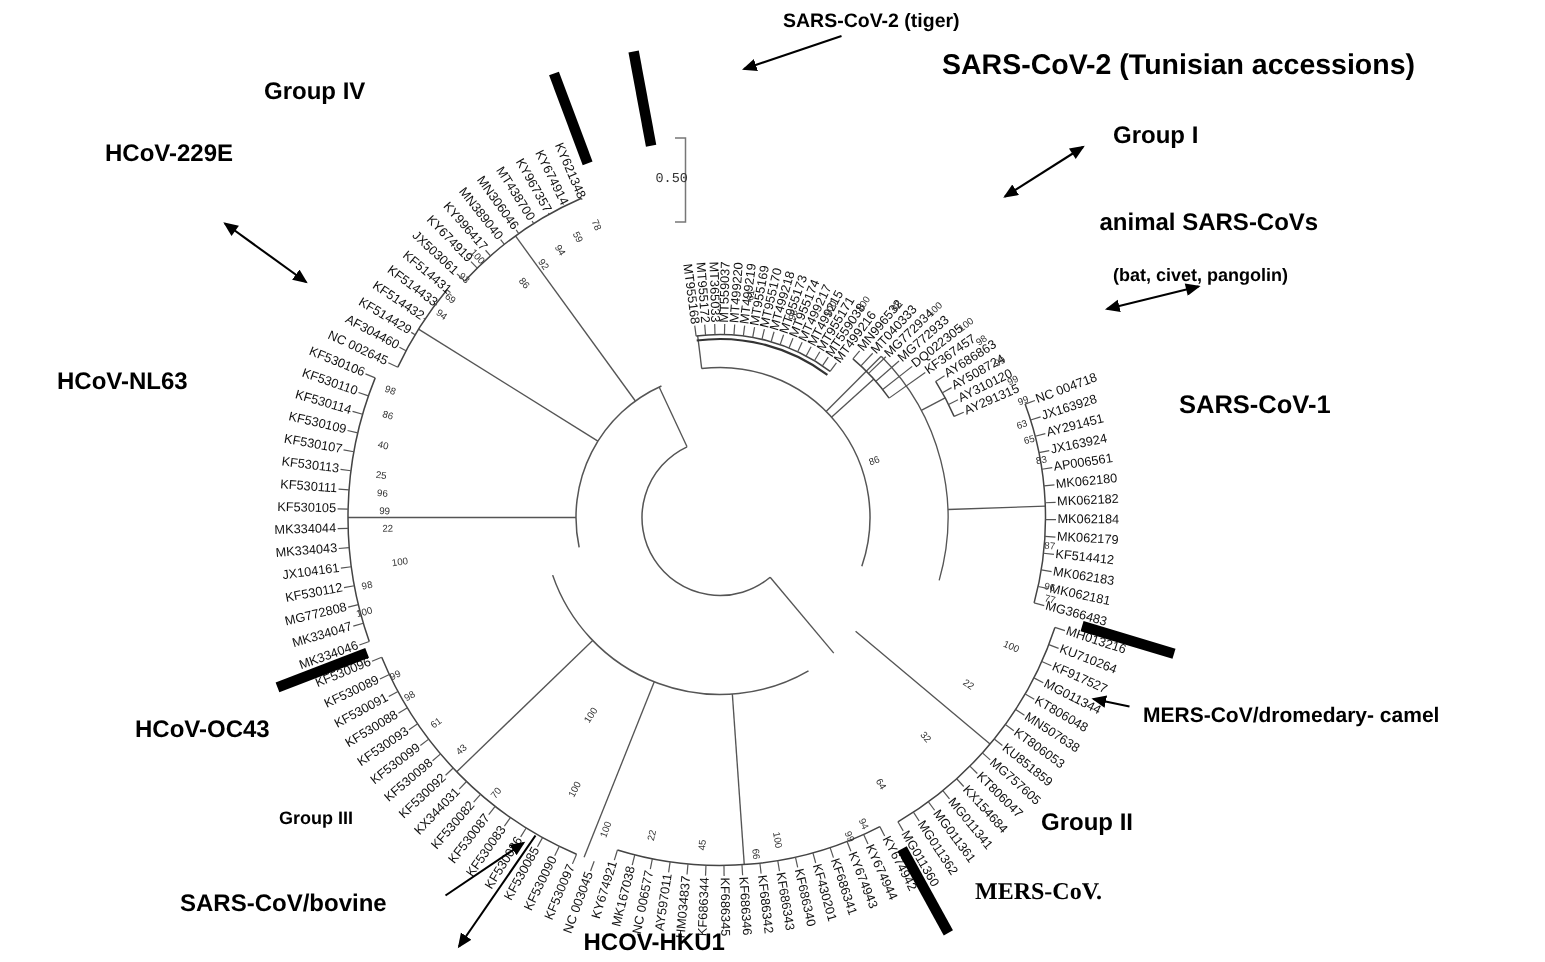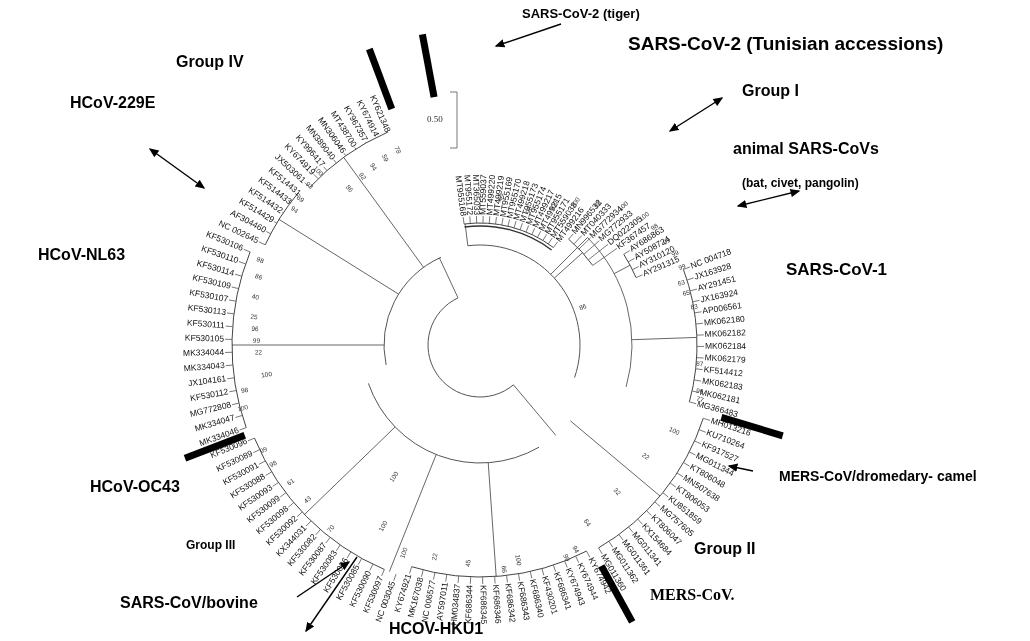--- a/index.html
+++ b/index.html
@@ -6,22 +6,22 @@
   #figure{
     position:relative;width:1030px;height:641px;background:#ffffff;overflow:hidden;
     font-family:"Liberation Sans", sans-serif;
   }
   svg{position:absolute;left:0;top:0;}
   .annot{
     position:absolute;color:#000;font-weight:bold;white-space:nowrap;
     font-family:"Liberation Sans", sans-serif;
   }
   .scale-label{
-    position:absolute;left:427px;top:114px;font-size:9px;color:#333;font-weight:normal;
-    font-family:Liberation Serif, serif;
+    position:absolute;left:437px;top:114px;font-size:9px;color:#333;font-weight:normal;
+    font-family:Liberation Mono, monospace;
   }
 </style>
 </head>
 <body>
 
 <div id="figure">
   <svg id="tree" width="1030" height="641" viewBox="0 0 1030 641">
       <defs>
         <marker id="ah" markerWidth="8" markerHeight="8" refX="6" refY="3" orient="auto">
           <path d="M0,0 L7,3 L0,6 Z" fill="#000"></path>
@@ -364,21 +364,21 @@
       <line x1="297" y1="597" x2="349" y2="562" stroke="#000" stroke-width="1.4" marker-end="url(#ah)"></line>
       <line x1="357" y1="557" x2="306" y2="631" stroke="#000" stroke-width="1.4" marker-end="url(#ah)"></line>
     </svg>
   <div id="annots">
       <div class="annot" style="left: 522px; top: 6px; font-size: 13px;">SARS-CoV-2 (tiger)</div>
       <div class="annot" style="left: 628px; top: 33px; font-size: 19px;">SARS-CoV-2 (Tunisian accessions)</div>
       <div class="annot" style="left: 697px; top: 82px; font-size: 16px; margin-left: 45px;">Group I</div>
       <div class="annot" style="left: 733px; top: 140px; font-size: 16px;">animal SARS-CoVs</div>
       <div class="annot" style="left: 742px; top: 176px; font-size: 12px;">(bat, civet, pangolin)</div>
       <div class="annot" style="left: 786px; top: 260px; font-size: 17px;">SARS-CoV-1</div>
-      <div class="annot" style="left: 757px; top: 468px; font-size: 14px; padding-left: 22px;">MERS-CoV/dromedary- camel</div>
+      <div class="annot" style="left: 740px; top: 468px; font-size: 14px; padding-left: 22px;">MERS-CoV/dromedary- camel</div>
       <div class="annot" style="left: 694px; top: 540px; font-size: 16px;">Group II</div>
       <div class="annot" style="left: 650px; top: 586px; font-size: 16px; font-family: Liberation Serif, serif;">MERS-CoV.</div>
       <div class="annot" style="left: 370px; top: 620px; font-size: 16px; margin-left: 19px;">HCOV-HKU1</div>
       <div class="annot" style="left: 120px; top: 594px; font-size: 16px;">SARS-CoV/bovine</div>
       <div class="annot" style="left: 186px; top: 538px; font-size: 12px;">Group III</div>
       <div class="annot" style="left: 90px; top: 478px; font-size: 16px;">HCoV-OC43</div>
       <div class="annot" style="left: 38px; top: 246px; font-size: 16px;">HCoV-NL63</div>
       <div class="annot" style="left: 70px; top: 94px; font-size: 16px;">HCoV-229E</div>
       <div class="annot" style="left: 176px; top: 53px; font-size: 16px;">Group IV</div>
     </div>

